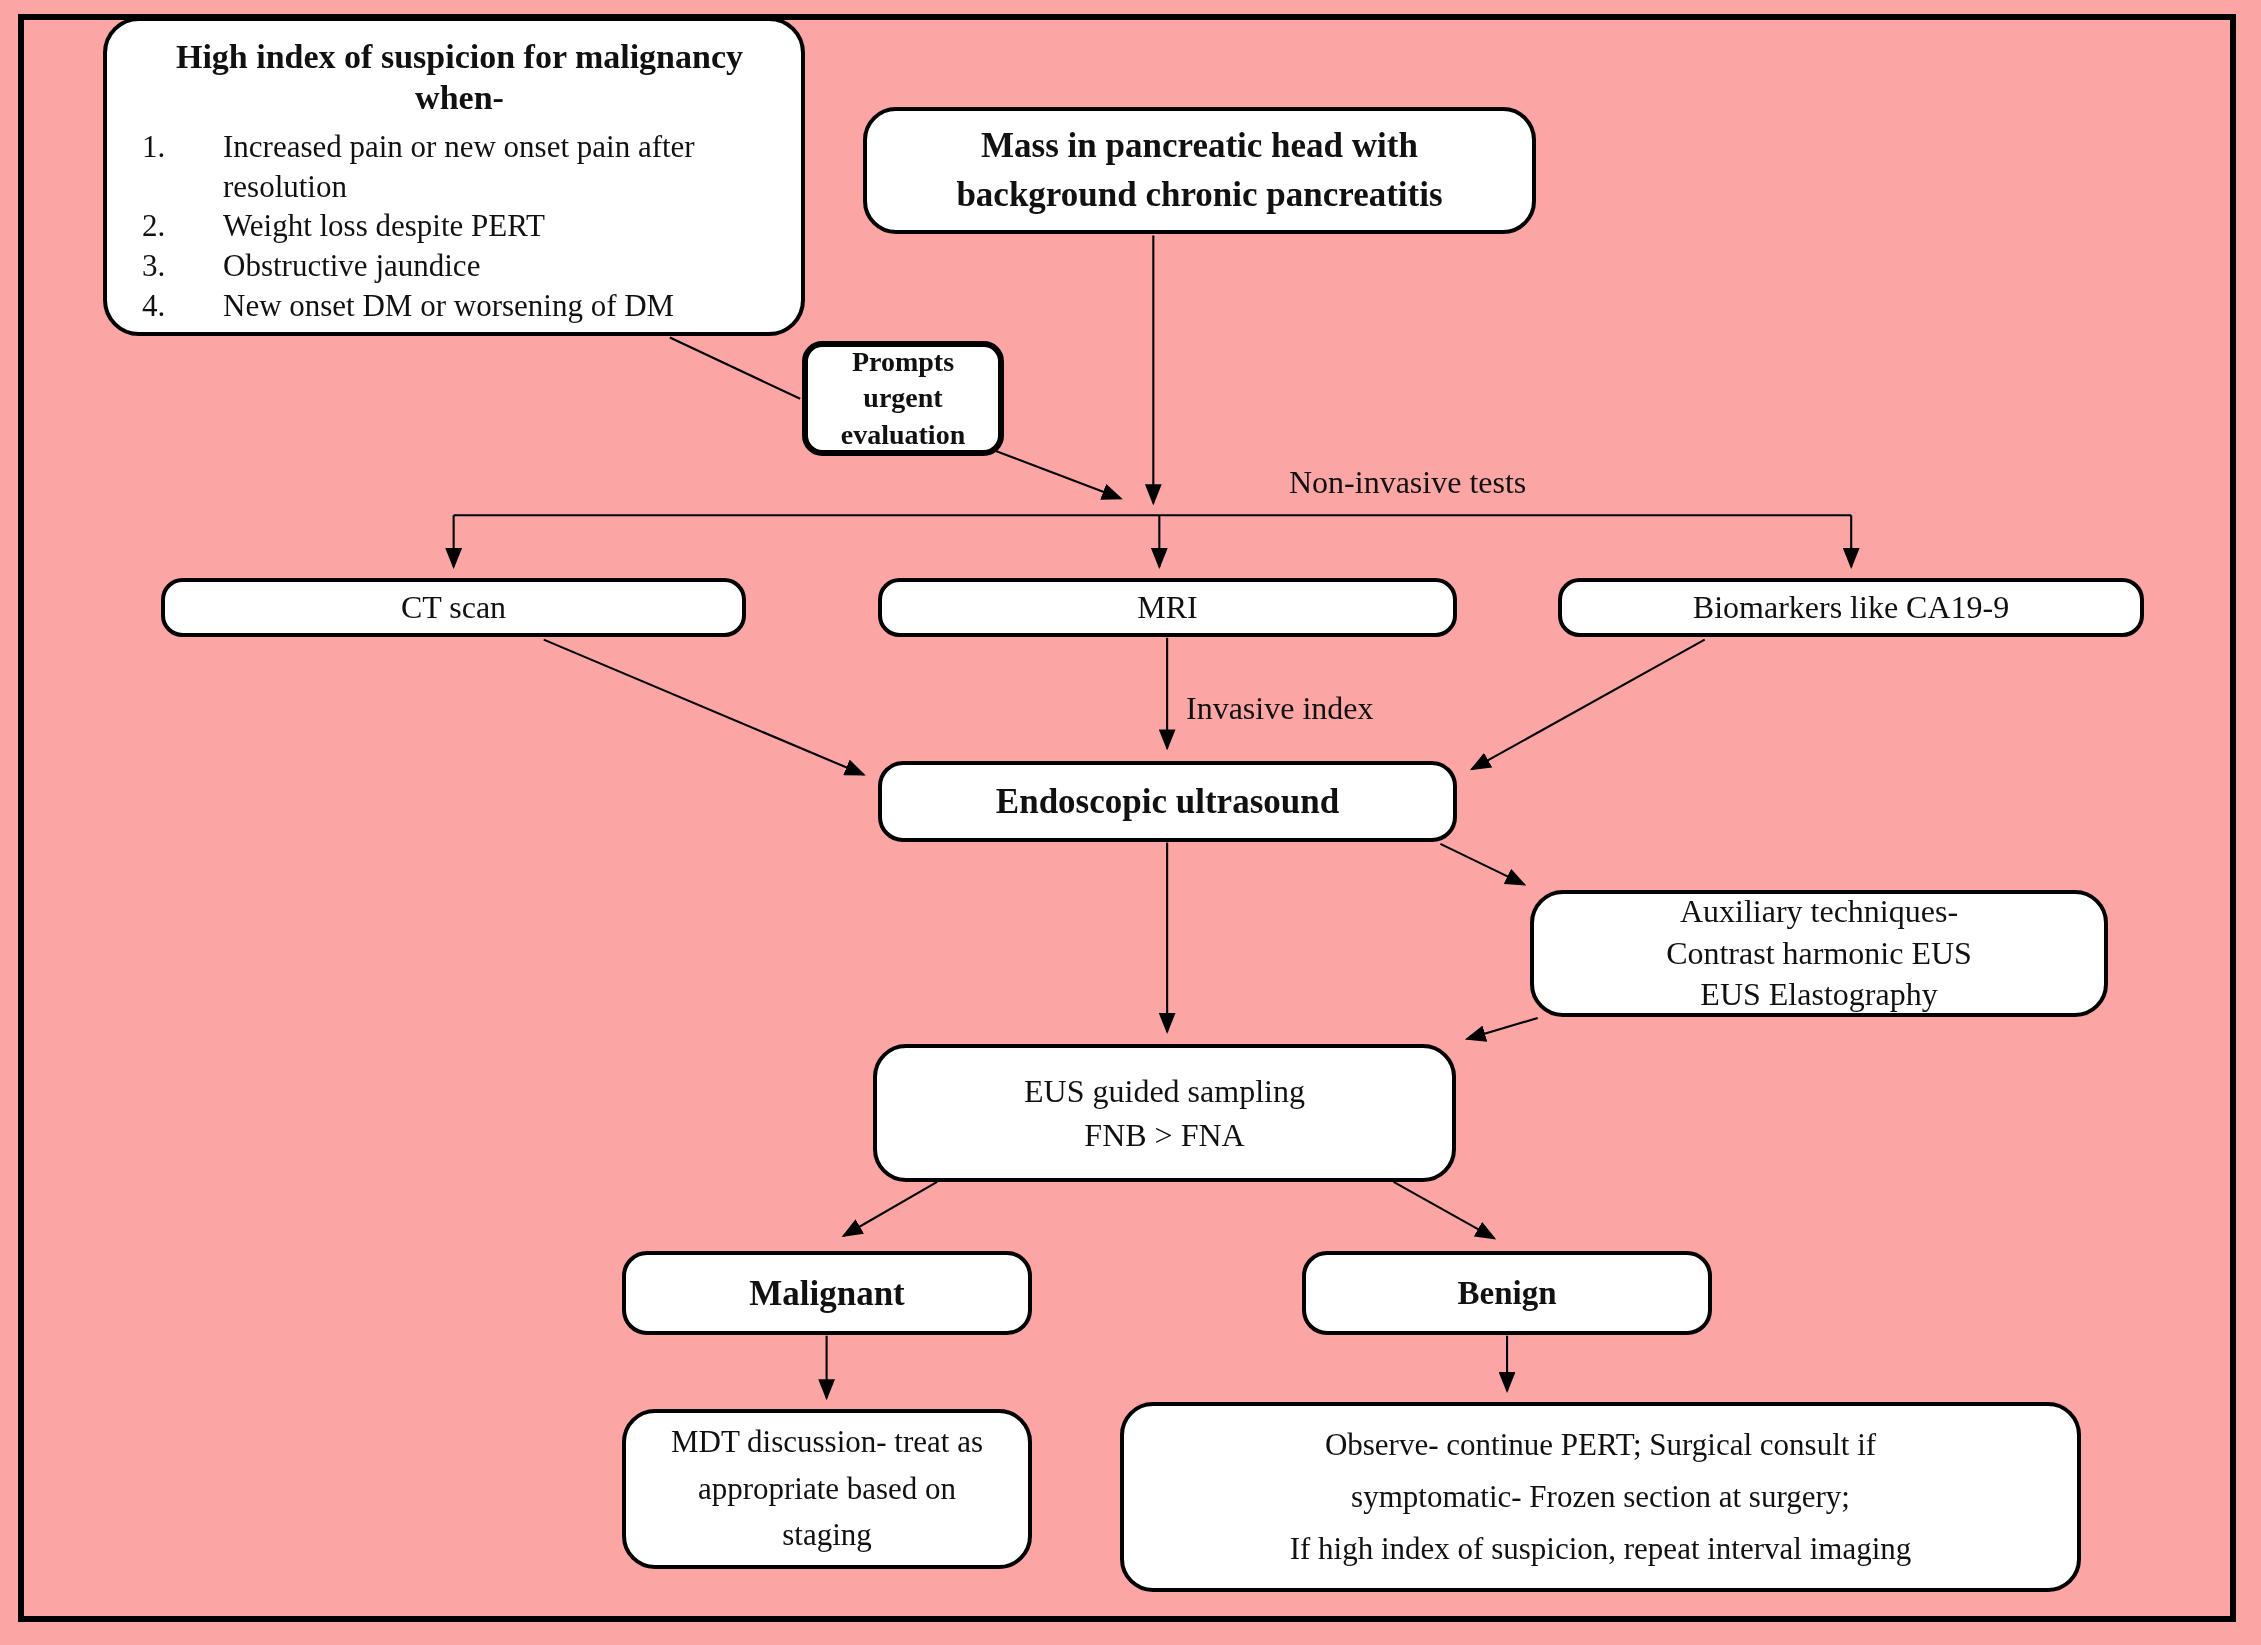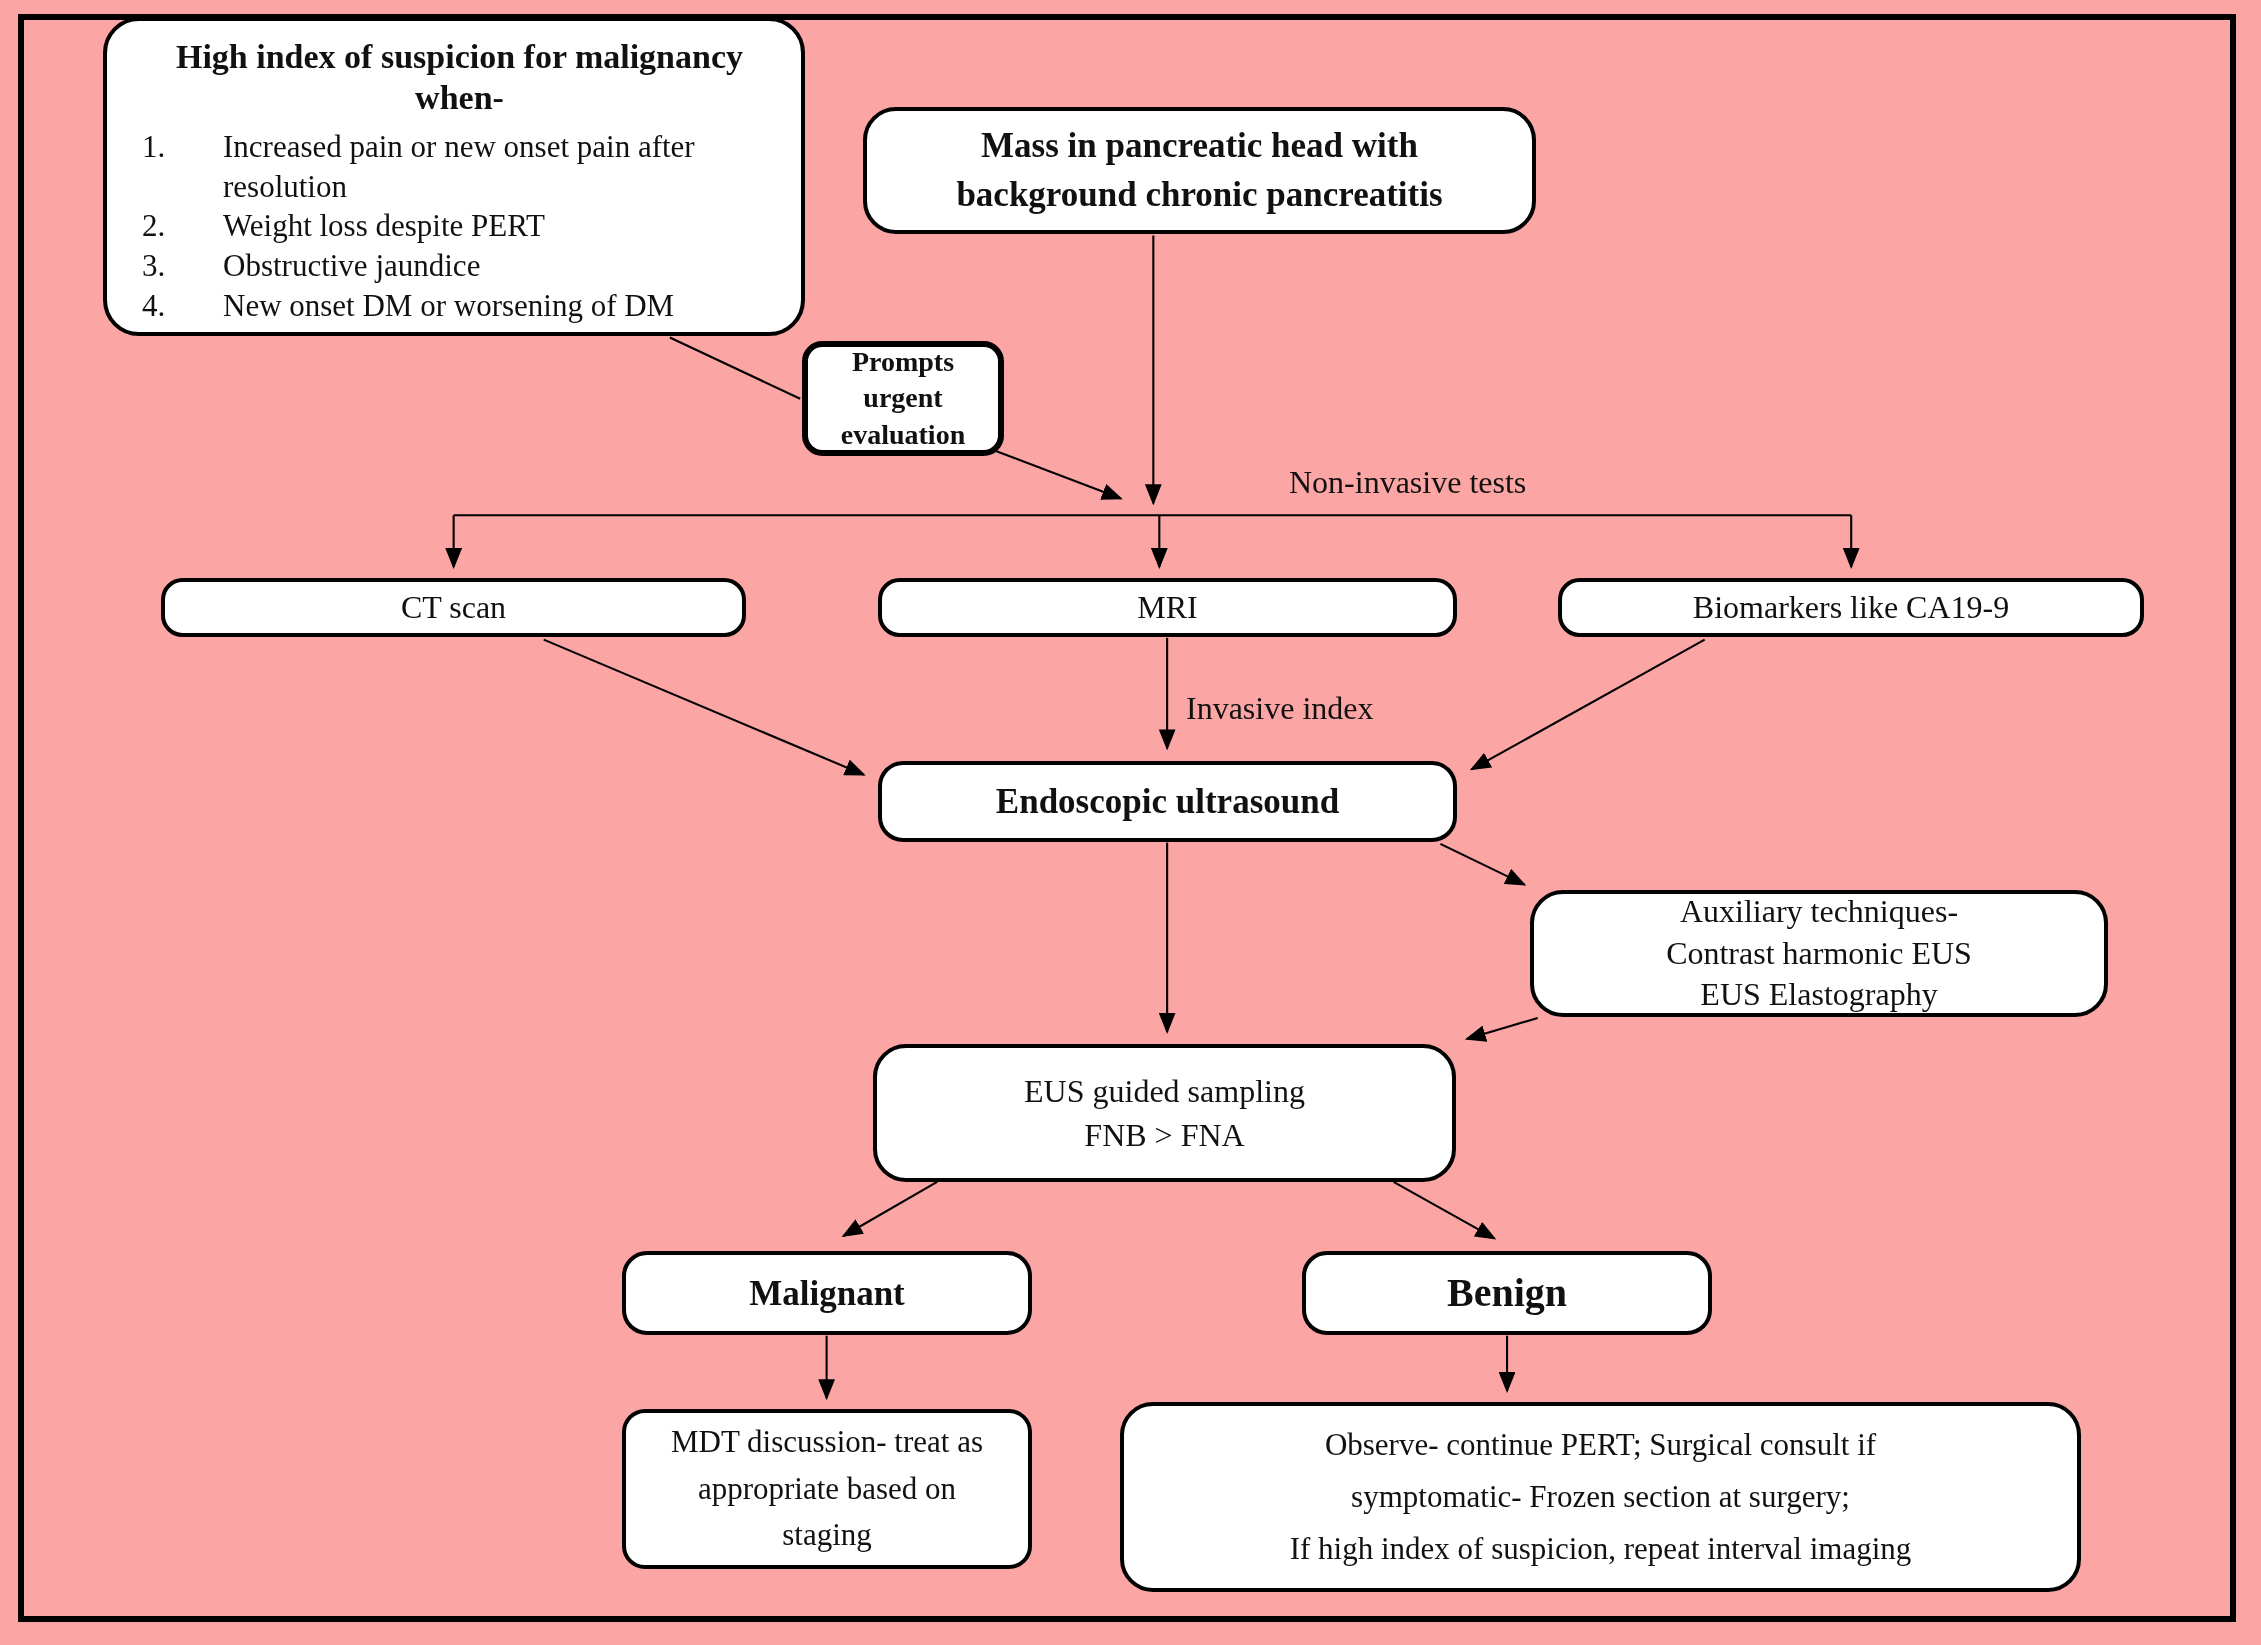--- a/index.html
+++ b/index.html
@@ -74,22 +74,22 @@
   #mass-box      { left: 863px; top: 107px;  width: 673px;  height: 127px; font-size: 35px; line-height: 1.38; }
   #suspicion-box { left: 103px;  top: 17.4px;   width: 702px; height: 319px; border-width: 4.2px; border-radius: 36px; }
   #prompts-box   { left: 802px; top: 341px;  width: 202px;  height: 115px; border-width: 6px; border-radius: 20.4px; font-size: 28px; line-height: 1.3; }
   #ct-box        { left: 161px;  top: 578px;  width: 585px;  height: 59px; }
   #mri-box       { left: 878px; top: 578px;  width: 579px;  height: 59px; }
   #bio-box       { left: 1558px; top: 578px;  width: 586px;  height: 59px; }
   #eus-box       { left: 878px; top: 761px; width: 579px;  height: 81px; font-size: 35px; border-radius: 25px; }
   #aux-box       { left: 1530px; top: 890px; width: 578px;  height: 127px; line-height: 1.3; }
   #sampling-box  { left: 873px; top: 1044px; width: 583px;  height: 138px; line-height: 1.38; }
   #malignant-box { left: 622px; top: 1251px; width: 410px;  height: 84px; font-size: 35px; border-radius: 25px; }
-  #benign-box    { left: 1302px; top: 1251px; width: 410px;  height: 84px; font-size: 40px; border-radius: 25px; }
-  #mdt-box       { left: 622px; top: 1409px; width: 410px;  height: 160px; font-size: 31px; line-height: 1.5; border-width: 4.2px; border-radius: 23px; }
+  #benign-box    { left: 1302px; top: 1251px; width: 410px;  height: 84px; font-size: 33px; border-radius: 25px; }
+  #mdt-box       { left: 622px; top: 1409px; width: 410px;  height: 160px; font-size: 31px; line-height: 1.5; border-width: 4.2px; }
   #observe-box   { left: 1120px; top: 1402px; width: 961px; height: 190px; font-size: 31px; line-height: 1.68; }
   #label-noninvasive { left: 1289px; top: 464px; }
   #label-invasive    { left: 1186px; top: 690px; }
 </style>
 </head>
 <body>
 
 <div id="canvas">
 
   <div id="frame"></div>

